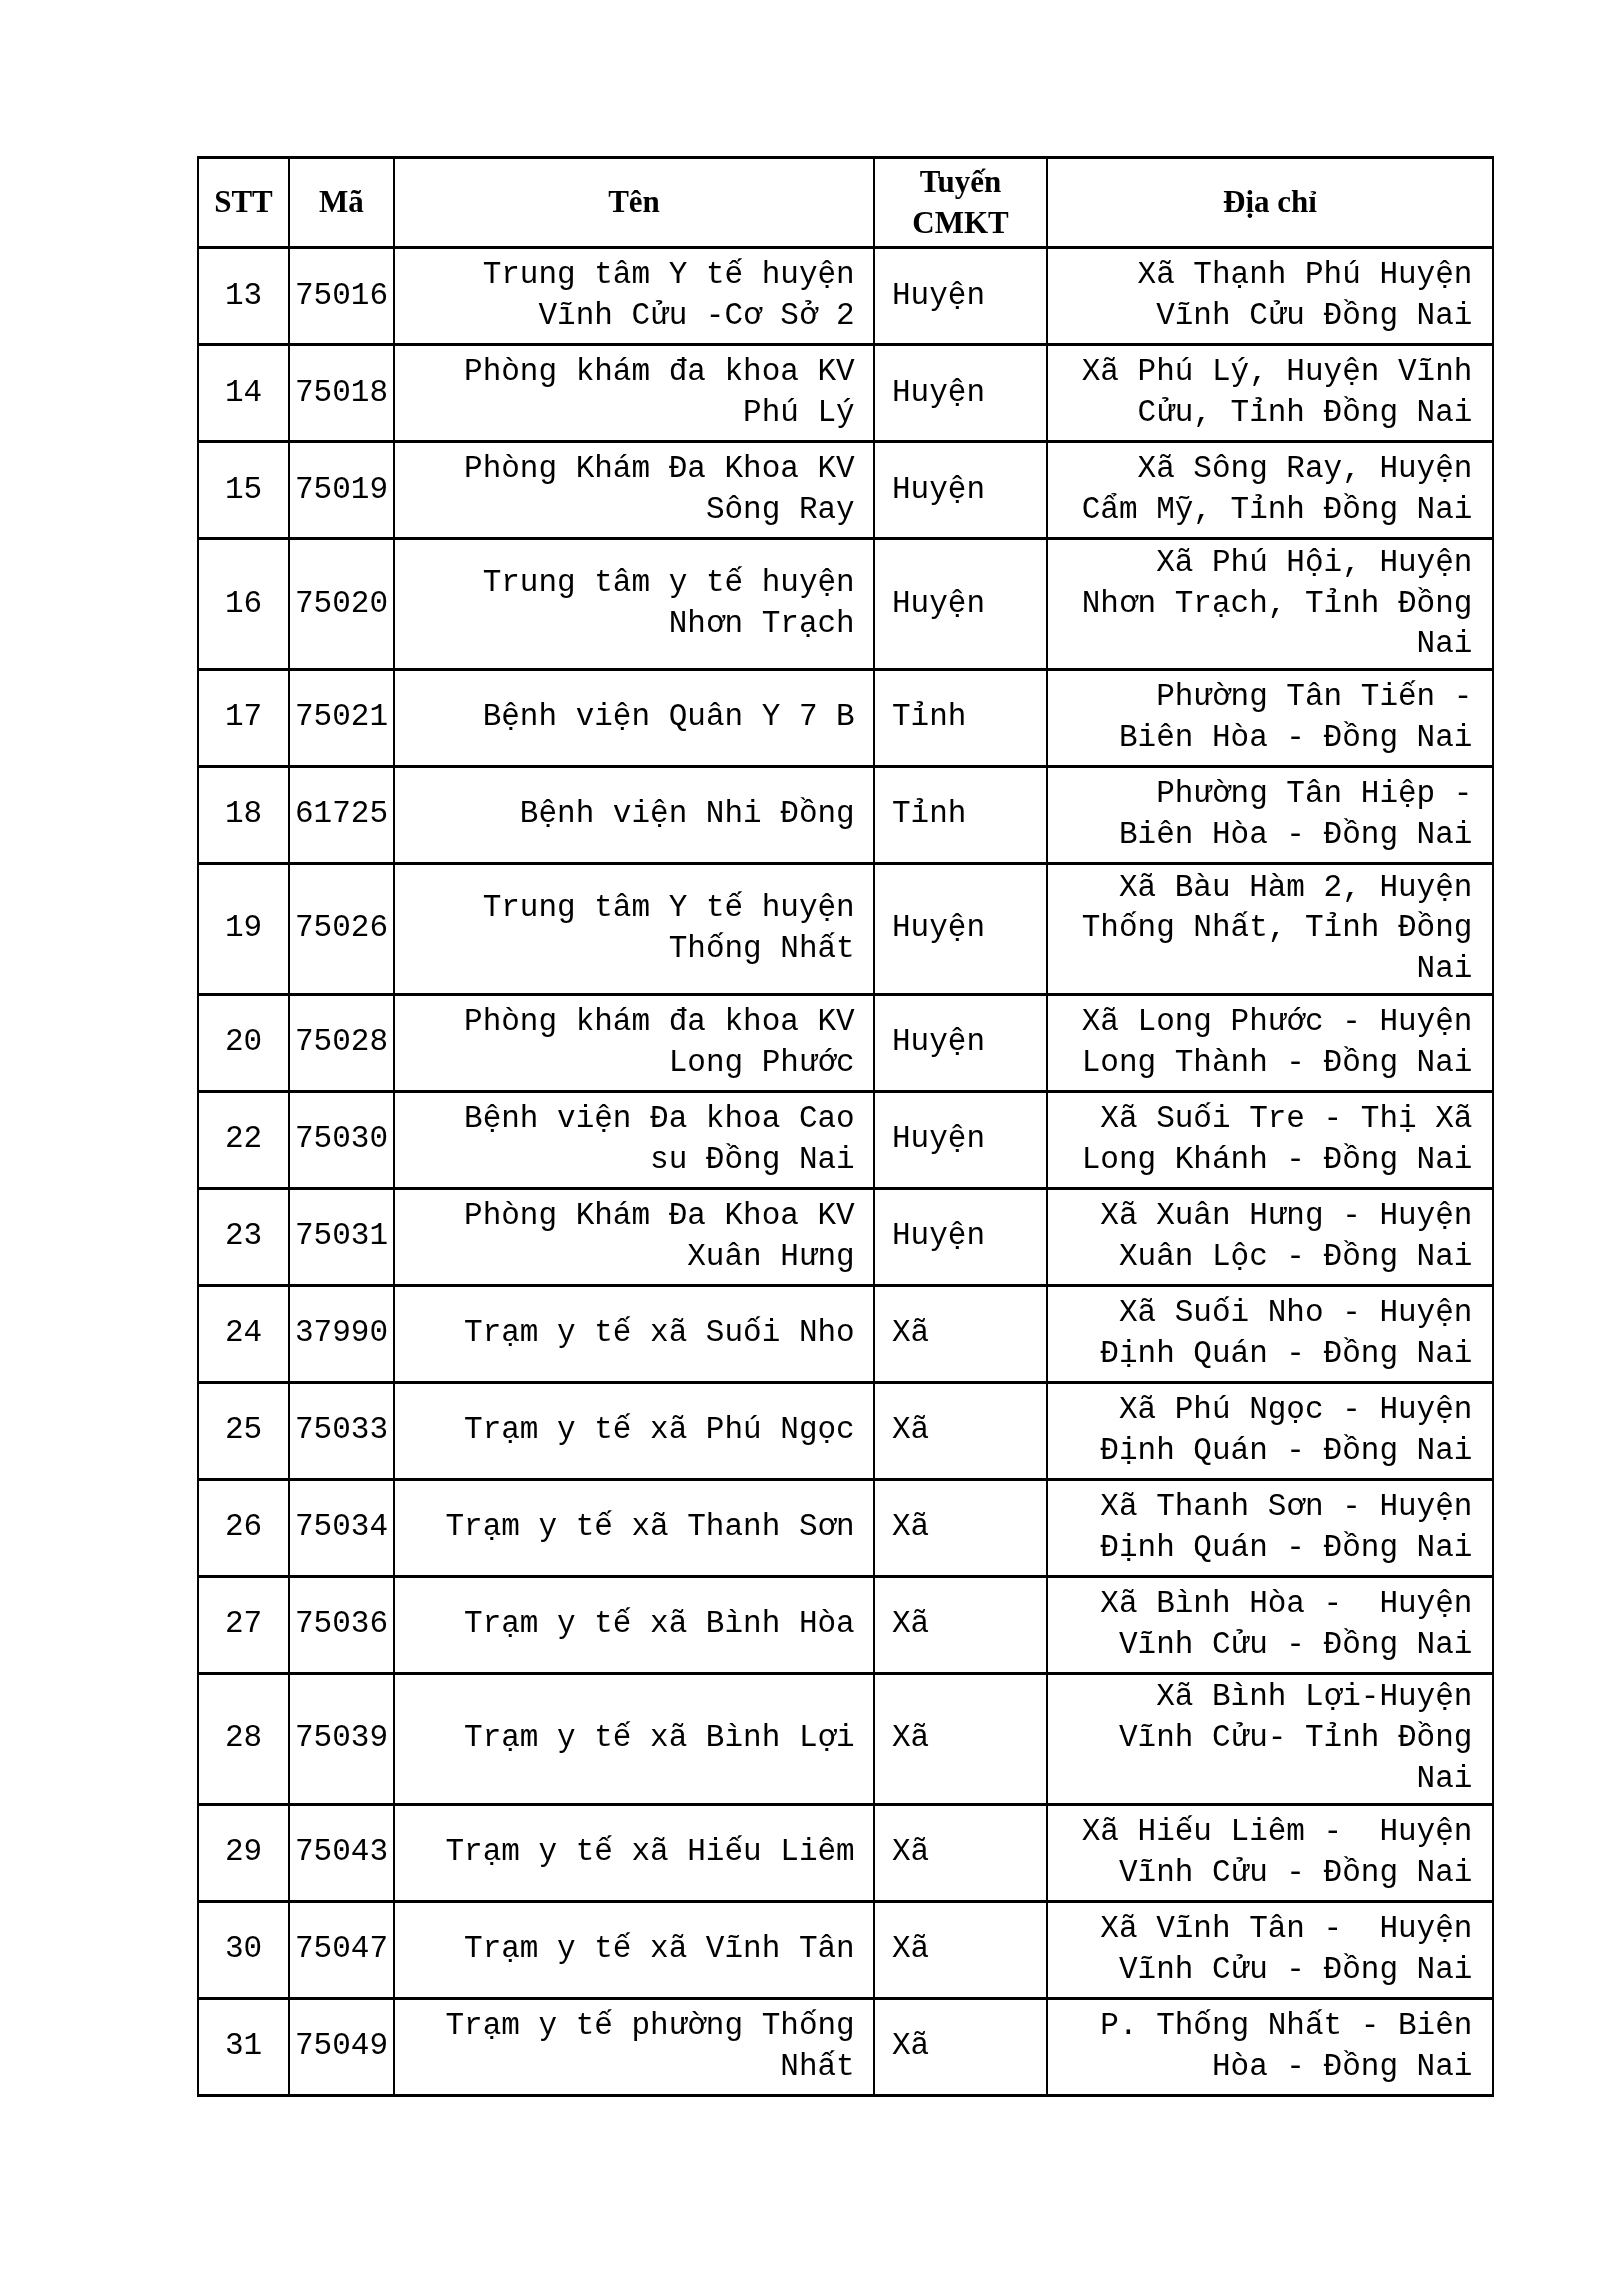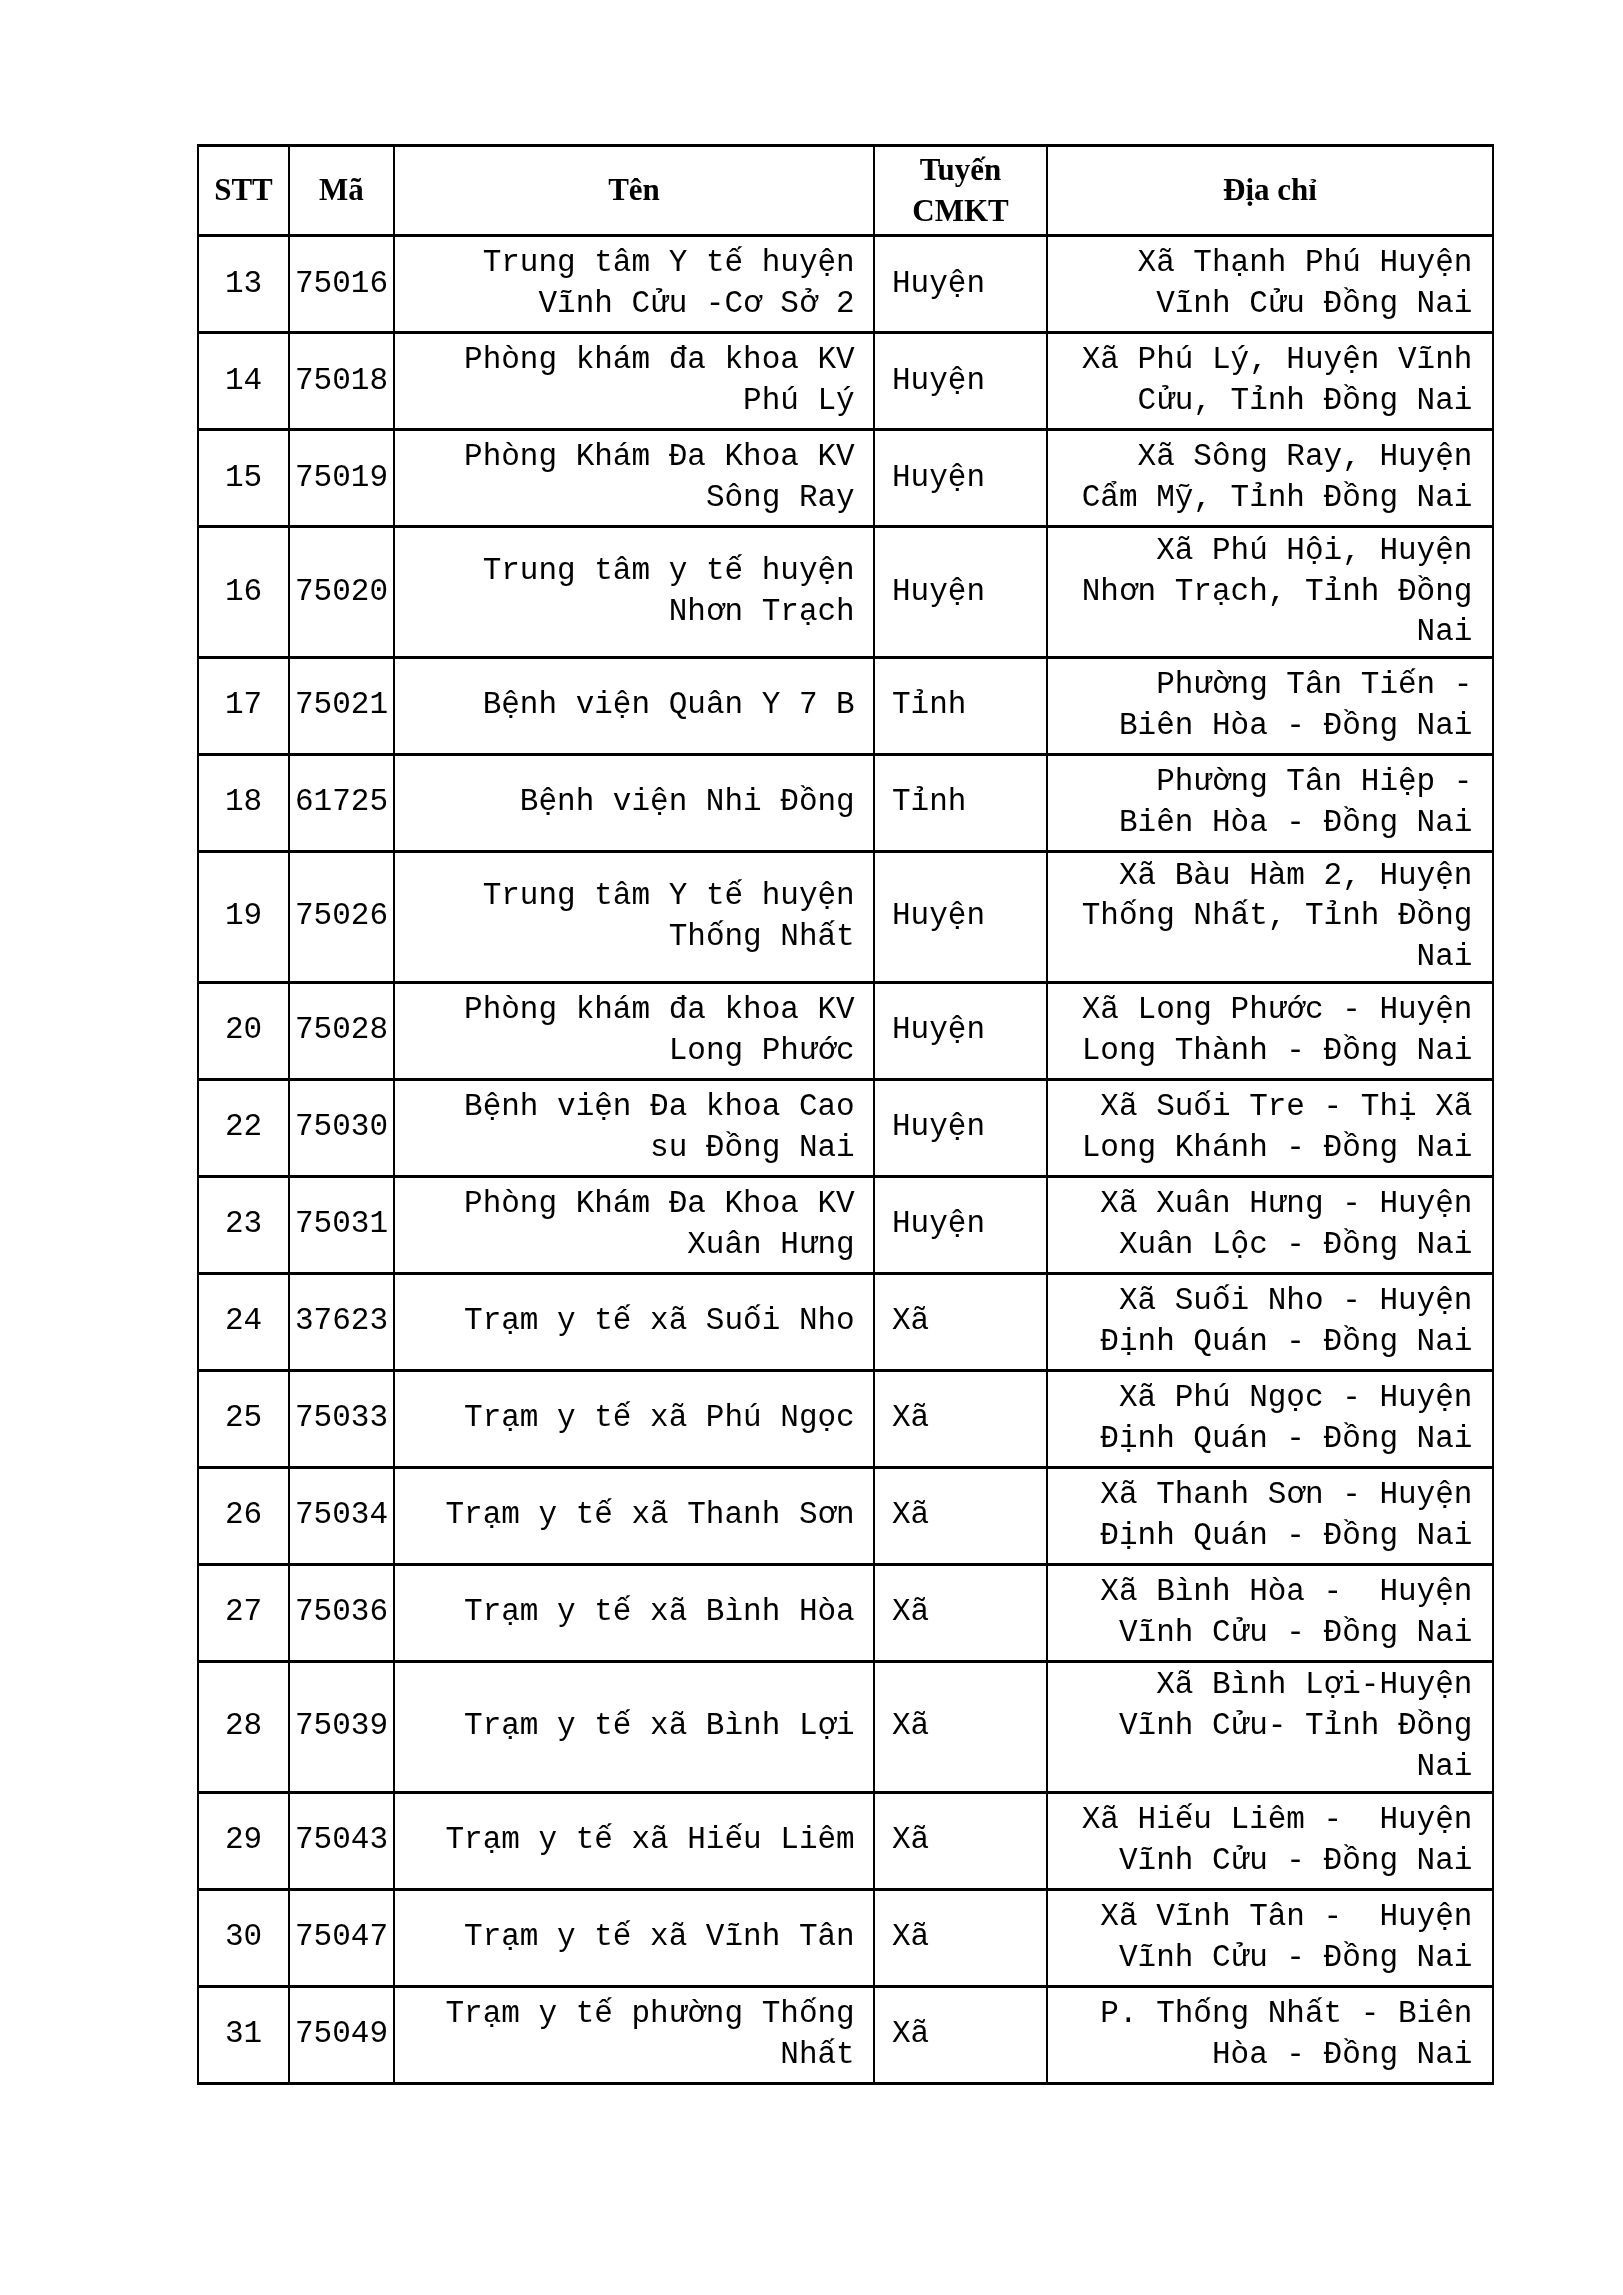--- a/index.html
+++ b/index.html
@@ -11,21 +11,21 @@
     position: relative;
     width: 1624px;
     height: 2295px;
     background: #ffffff;
     font-family: "Liberation Serif", "DejaVu Serif", serif;
     color: #000000;
   }
   table.facility-table {
     position: absolute;
     left: 197px;
-    top: 144px;
+    top: 156px;
     width: 1295px;
     border-collapse: collapse;
     table-layout: fixed;
     border: 2.6px solid #000000;
     font-size: 31px;
     line-height: 1.32;
   }
   .facility-table th,
   .facility-table td {
     border-left: 2.6px solid #000000;
@@ -147,21 +147,21 @@
         </tr>
         <tr>
           <td class="col-stt">23</td>
           <td class="col-ma">75031</td>
           <td class="col-ten">Phòng Khám Đa Khoa KV Xuân Hưng</td>
           <td class="col-tuyen">Huyện</td>
           <td class="col-diachi">Xã Xuân Hưng - Huyện Xuân Lộc - Đồng Nai</td>
         </tr>
         <tr>
           <td class="col-stt">24</td>
-          <td class="col-ma">37623</td>
+          <td class="col-ma">37990</td>
           <td class="col-ten">Trạm y tế xã Suối Nho</td>
           <td class="col-tuyen">Xã</td>
           <td class="col-diachi">Xã Suối Nho - Huyện Định Quán - Đồng Nai</td>
         </tr>
         <tr>
           <td class="col-stt">25</td>
           <td class="col-ma">75033</td>
           <td class="col-ten">Trạm y tế xã Phú Ngọc</td>
           <td class="col-tuyen">Xã</td>
           <td class="col-diachi">Xã Phú Ngọc - Huyện Định Quán - Đồng Nai</td>

